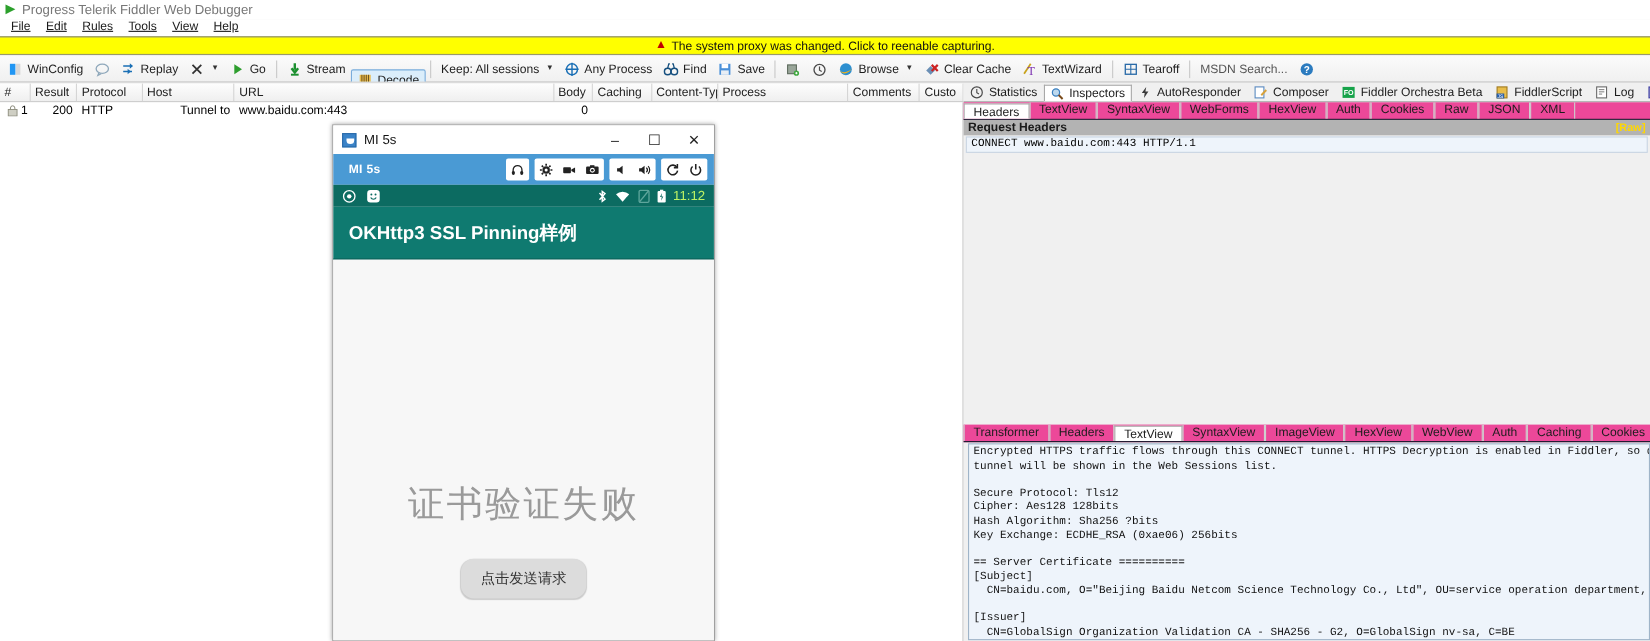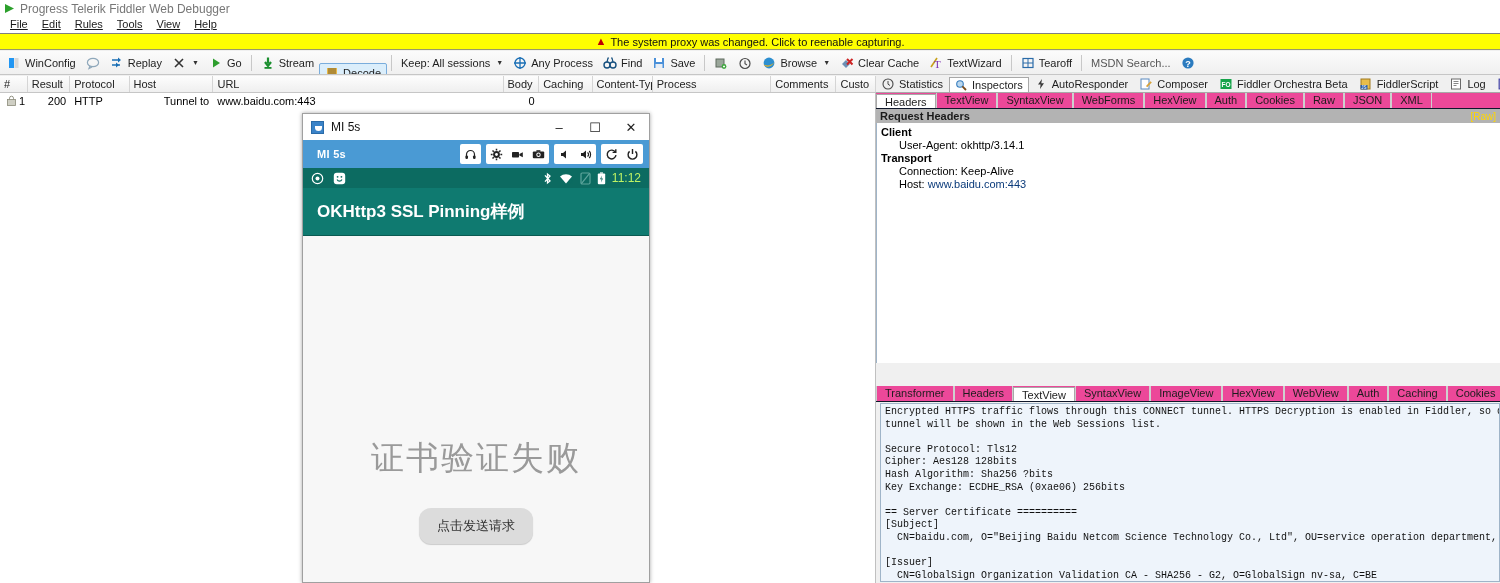--- a/index.html
+++ b/index.html
@@ -82,21 +82,21 @@
   }
   .rtab2 { height:15px; padding:1px 8px 0 8px; font-size:11px; color:#1d1d1d;
     border-left:1px solid #cfcfcf; border-right:1px solid #cfcfcf; cursor:default;}
   .rtab2.sel { background:#ffffff; border:1px solid #a8a8a8; border-bottom:1px solid #fff; position:relative; top:1px;}
 
   .reqhead-bar {
     height:14px; background:#b3b3b3; display:flex; align-items:center;
     justify-content:space-between; padding:0 4px;
     font-size:11px; font-weight:bold; color:#1a1a1a;
   }
-  .raw-link { color:#ffd700; font-weight:normal; font-size:10px; }
+  .raw-link { color:#ffd700; font-weight:bold; font-size:10px; }
   .req-line { background:#eef4fb; border:1px solid #c8d4e2; margin:1px 2px 2px 2px; padding:1px 4px;
     font-family:"Liberation Mono", monospace; font-size:10px; }
   .headers-body { background:#ffffff; height:240px; padding:2px 0 0 4px; border-left:1px solid #9fb4c8;}
   .hgroup { font-weight:bold; font-size:11px; margin-top:1px;}
   .hitem { font-size:11px; padding-left:18px; margin-top:1px;}
   .hval-blue { color:#0a3a7a; }
 
   .lower { position:absolute; left:0; top:310px; width:624px; height:197px; }
   .mono-body {
     background:#eef4fb; border:1px solid #9fb4c8; margin:1px 0 0 4px;
@@ -478,37 +478,22 @@
       <div class="rtab2">Cookies</div>
       <div class="rtab2">Raw</div>
       <div class="rtab2">JSON</div>
       <div class="rtab2">XML</div>
     </div>
 
     <div class="reqhead-bar">
       <span>Request Headers</span>
       <span class="raw-link">[Raw]</span>
     </div>
-
-    <div class="headers-body">
-      <div class="hgroup">Client</div>
-      <div class="hitem">
-        <span>User-Agent:</span>
-        <span>okhttp/3.14.1</span>
-      </div>
-      <div class="hgroup">Transport</div>
-      <div class="hitem">
-        <span>Connection:</span>
-        <span>Keep-Alive</span>
-      </div>
-      <div class="hitem">
-        <span>Host:</span>
-        <span class="hval-blue">www.baidu.com:443</span>
-      </div>
-    </div>
+    <div class="req-line">CONNECT www.baidu.com:443 HTTP/1.1</div>
+
 
     <div class="lower">
       <div class="rtabs2">
         <div class="rtab2">Transformer</div>
         <div class="rtab2">Headers</div>
         <div class="rtab2 sel">TextView</div>
         <div class="rtab2">SyntaxView</div>
         <div class="rtab2">ImageView</div>
         <div class="rtab2">HexView</div>
         <div class="rtab2">WebView</div>

